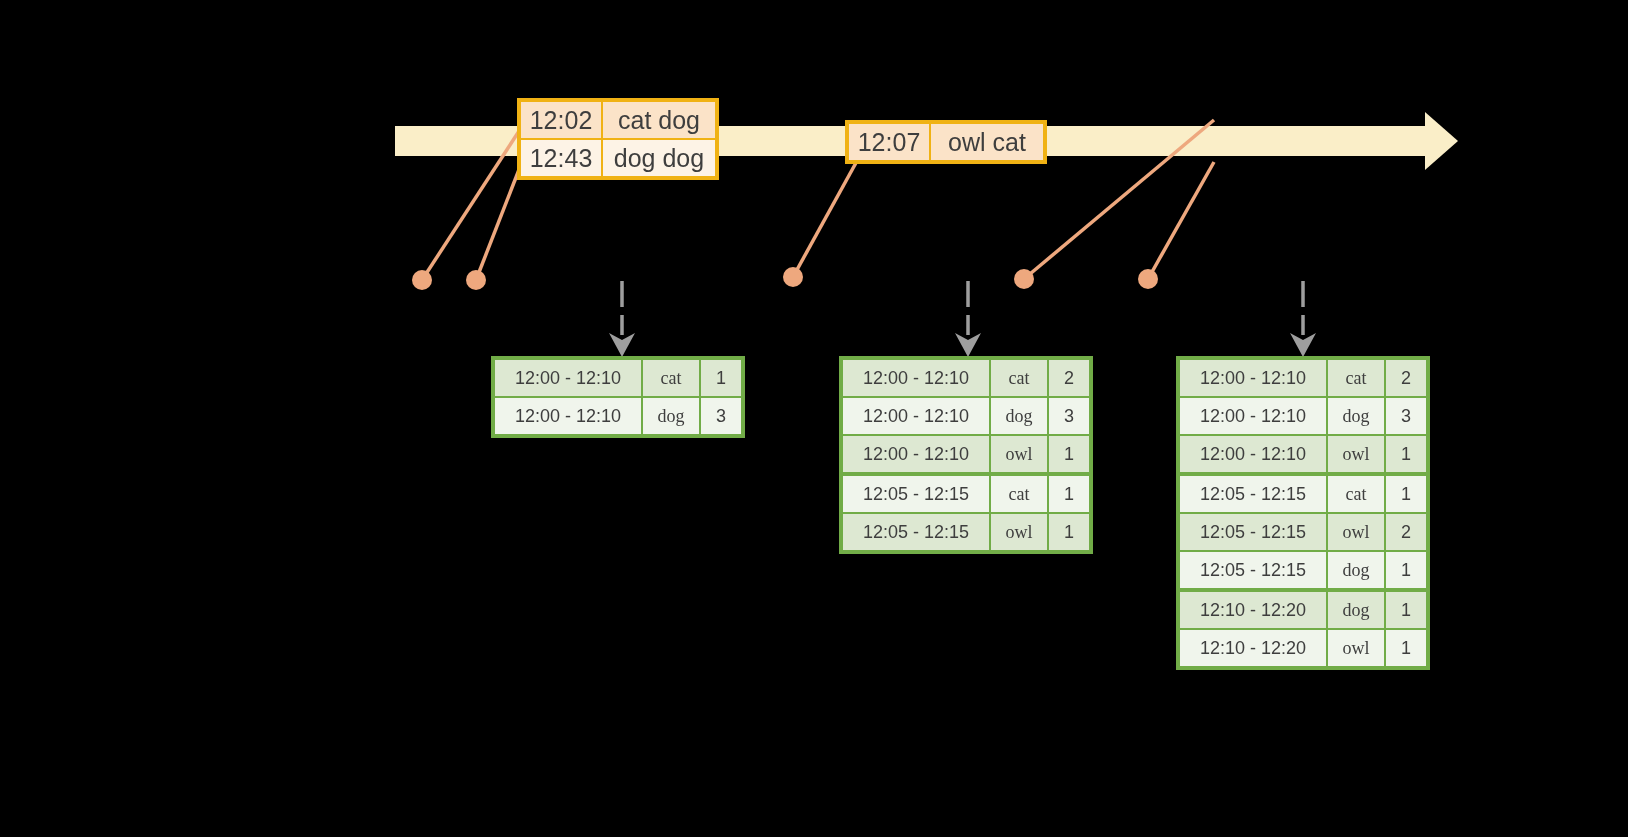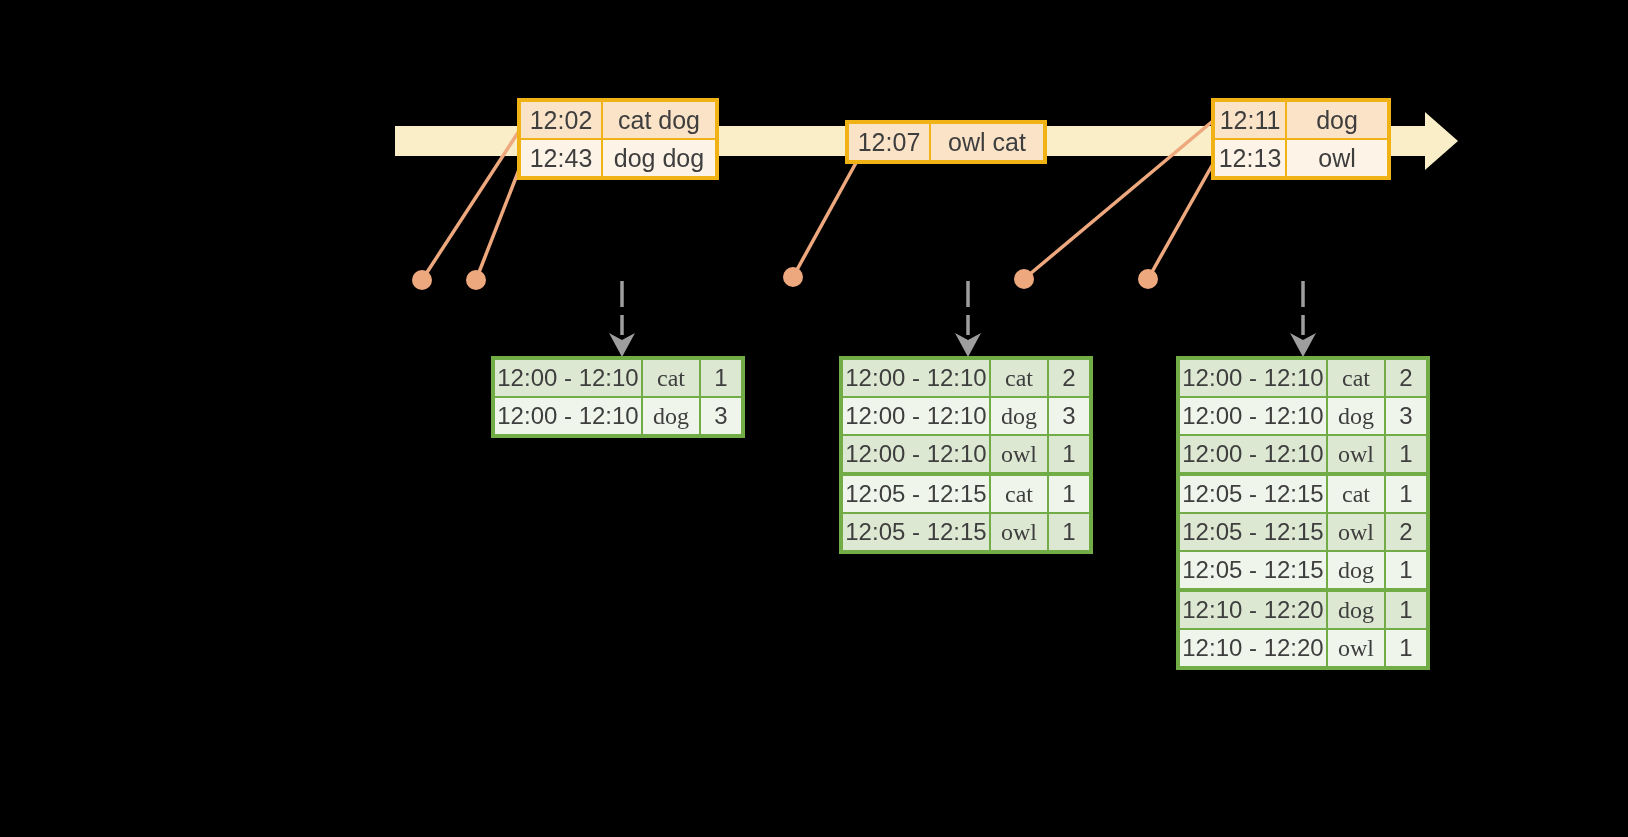--- a/index.html
+++ b/index.html
@@ -30,21 +30,21 @@
   }
   
   .etable{border:4px solid var(--event-border);}
   .etable td{border:2px solid var(--event-border);height:36px;font-size:25px;}
   .etable .col-time{width:80px;}
   .etable .col-words{width:112px;}
   .et3 .col-time{width:70px;}
   .et3 .col-words{width:100px;}
   
   .rtable{border:4px solid var(--result-border);}
-  .rtable td{border:2px solid var(--result-border);height:36px;font-size:24px;}
+  .rtable td{border:2px solid var(--result-border);height:36px;font-size:18px;}
   .rtable .c-win{width:146px;}
   .rtable .c-word{width:56px;font-family:Liberation Serif, serif;}
   .rtable .c-cnt{width:40px;}
   tr.gsep td{border-top-width:4px;}
   tr.dark td{background:var(--event-row-dark);}
   tr.light td{background:var(--event-row-light);}
   .rtable tr.dark td{background:var(--result-row-dark);}
   .rtable tr.light td{background:var(--result-row-light);}
 </style>
 </head>
@@ -106,32 +106,20 @@
 
   <table class="etable" style="left:845px;top:83px">
     <tbody>
         <tr class="dark">
       <td class="col-time">12:07</td>
       <td class="col-words">owl cat</td>
     </tr>
   </tbody>
     </table>
 
-  <table class="etable et3" style="left:1211px;top:61px">
-    <tbody>
-        <tr class="dark">
-      <td class="col-time">12:11</td>
-      <td class="col-words">dog</td>
-    </tr>
-    <tr class="light">
-      <td class="col-time">12:13</td>
-      <td class="col-words">owl</td>
-    </tr>
-  </tbody>
-    </table>
 
   <table class="rtable" style="left:491px;top:319px">
     <tbody>
         <tr class="dark">
       <td class="c-win">12:00 - 12:10</td>
       <td class="c-word">cat</td>
       <td class="c-cnt">1</td>
     </tr>
     <tr class="light">
       <td class="c-win">12:00 - 12:10</td>

